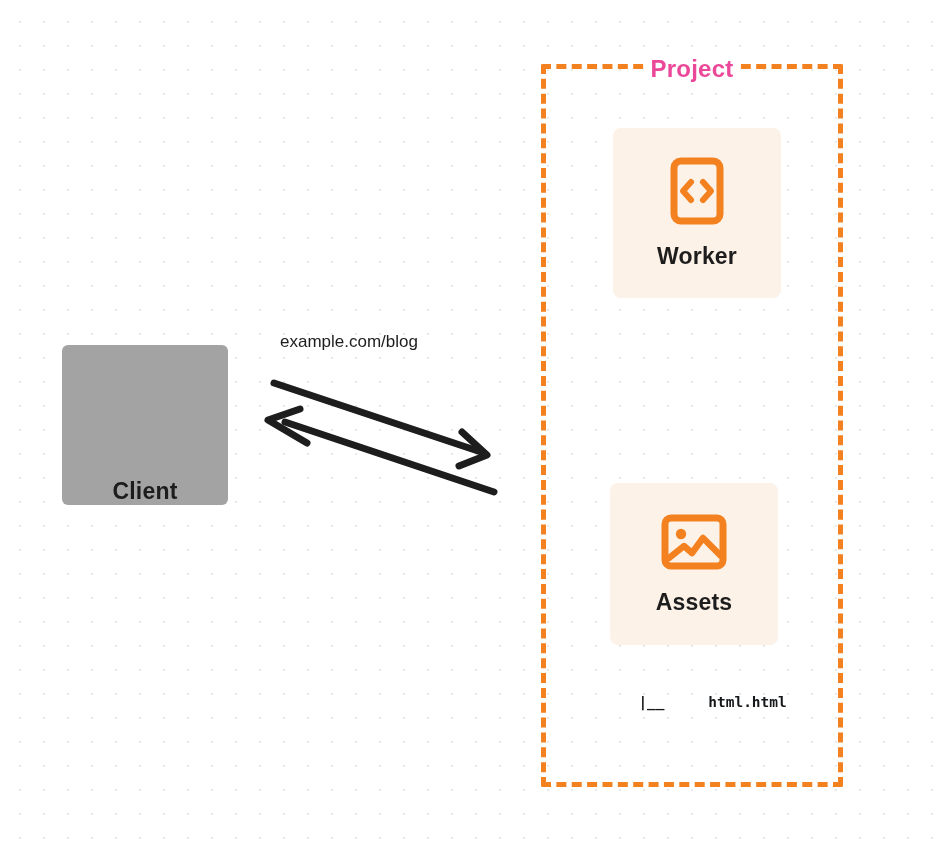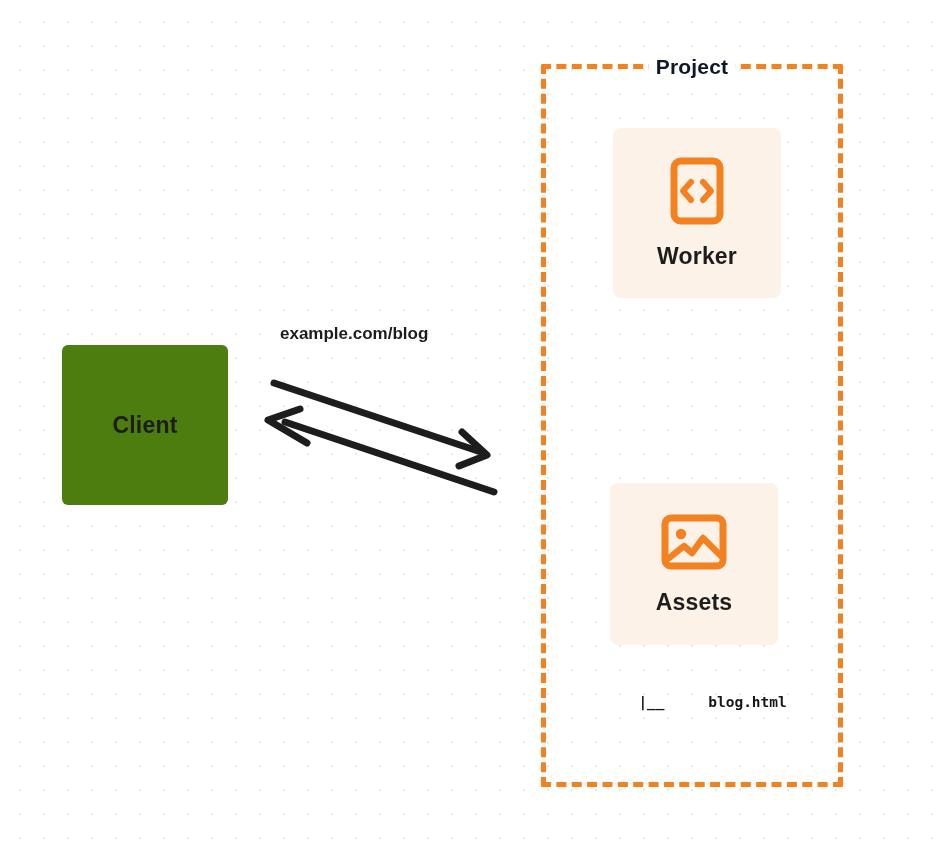--- a/index.html
+++ b/index.html
@@ -24,24 +24,24 @@
     inset: 0;
   }
 
   
   .client-box {
     position: absolute;
     left: 62px;
     top: 345px;
     width: 166px;
     height: 160px;
-    background: #4d7c0f;
+    background: #a3a3a3;
     border-radius: 6px;
     display: flex;
-    align-items: center;
+    align-items: flex-end;
     justify-content: center;
   }
   .client-label {
     font-size: 23px;
     font-weight: bold;
     color: #1d1d1d;
     letter-spacing: 0.2px;
   }
 
   
@@ -49,23 +49,23 @@
     position: absolute;
     left: 0;
     top: 0;
     width: 938px;
     height: 860px;
     pointer-events: none;
   }
   .edge-label {
     position: absolute;
     left: 280px;
-    top: 324px;
+    top: 332px;
     font-size: 17px;
-    font-weight: bold;
+    font-weight: normal;
     color: #1d1d1d;
     white-space: nowrap;
   }
 
   
   .project-box {
     position: absolute;
     left: 541px;
     top: 64px;
     width: 302px;
@@ -74,23 +74,23 @@
     border: 5px dashed #f48120;
     border-radius: 2px;
   }
   .project-title {
     position: absolute;
     left: 50%;
     top: -14px;
     transform: translateX(-50%);
     background: #ffffff;
     padding: 0 7px;
-    font-size: 21px;
+    font-size: 24px;
     font-weight: bold;
-    color: #0f172a;
+    color: #ec4899;
     white-space: nowrap;
     letter-spacing: 0.2px;
   }
 
   
   .card {
     position: absolute;
     width: 168px;
     background: #fdf2e7;
     border-radius: 8px;
@@ -180,17 +180,17 @@
       <svg width="66" height="58" viewBox="0 0 66 58">
         <rect x="4" y="5" width="58" height="48" rx="6" ry="6" fill="none" stroke="#f48120" stroke-width="7"></rect>
         <circle cx="20" cy="21" r="5.2" fill="#f48120"></circle>
         <polyline points="8,45 23,33 31,40 42,25 60,43" fill="none" stroke="#f48120" stroke-width="6.5" stroke-linecap="round" stroke-linejoin="round"></polyline>
       </svg>
     </span>
     <span class="card-label">Assets</span>
   </div>
 
   <div class="file-tree">
-    <span class="tree-row">      |__     blog.html</span>
+    <span class="tree-row">      |__     html.html</span>
     
   </div>
 
 </div>
 
 </body></html>

